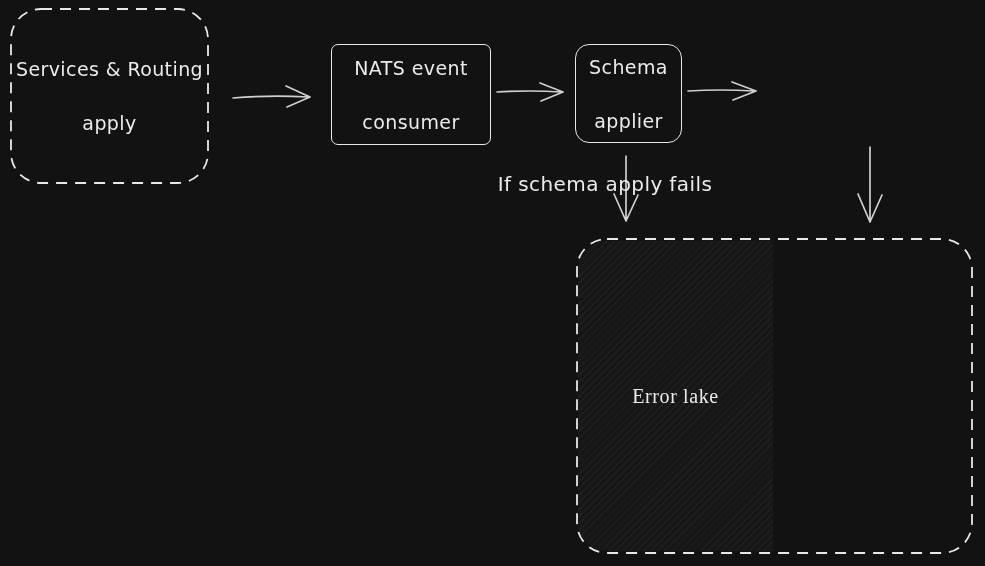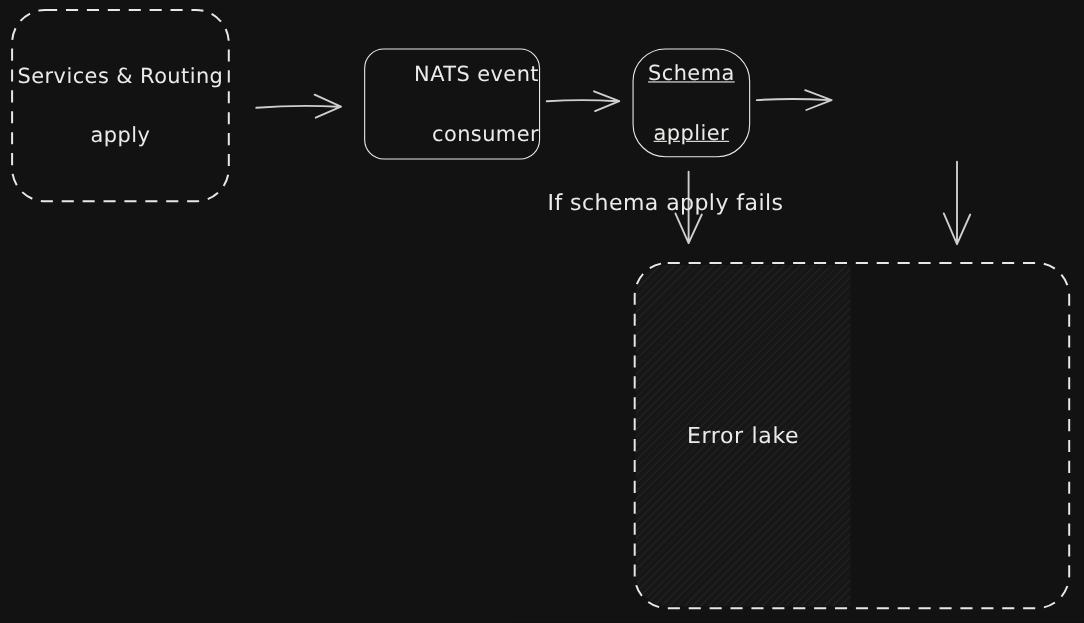--- a/index.html
+++ b/index.html
@@ -26,35 +26,35 @@
   .node{
     position:absolute;
     display:flex;flex-direction:column;align-items:center;justify-content:center;
     text-align:center;white-space:nowrap;
     font-size:19px;line-height:26px;letter-spacing:.4px;
     color:var(--text);
     gap:28px;
   }
   .node.solid{border:1.6px solid var(--shape-stroke);background:transparent;}
   .node-services{left:10px;top:8px;width:199px;height:176px;}
-  .node-nats{left:331px;top:44px;width:158px;height:99px;border-radius:18px;align-items:flex-end;}
-  .node-schema{left:575px;top:44px;width:105px;height:97px;border-radius:30px;text-decoration:underline;}
+  .node-nats{left:331px;top:44px;width:158px;height:99px;border-radius:7px;}
+  .node-schema{left:575px;top:44px;width:105px;height:97px;border-radius:14px;}
   .node-datafusion{left:766px;top:43px;width:202px;height:90px;border-radius:26px;}
   .hatch{
     position:absolute;left:578px;top:241px;width:195px;height:310px;
     border-radius:29px 0 0 29px;
     background:
       repeating-linear-gradient(135deg,
         var(--hatch-line) 0px, var(--hatch-line) 1.2px,
         rgba(255,255,255,0.018) 1.2px, rgba(255,255,255,0.018) 5px);
   }
   .lake-label{
     position:absolute;top:241px;height:310px;
     display:flex;align-items:center;justify-content:center;
-    font-size:20px;letter-spacing:.6px;color:var(--text);white-space:nowrap;
+    font-size:20px;letter-spacing:.6px;color:var(--text);white-space:nowrap;font-family:Liberation Serif, serif;
   }
   .lake-label.error{left:578px;width:195px;}
   .lake-label.data{left:773px;width:199px;}
   .edge-label{
     position:absolute;left:605px;top:172px;transform:translateX(-50%);
     font-size:20px;letter-spacing:.4px;color:var(--text);white-space:nowrap;
   }
 </style>
 </head>
 <body>

